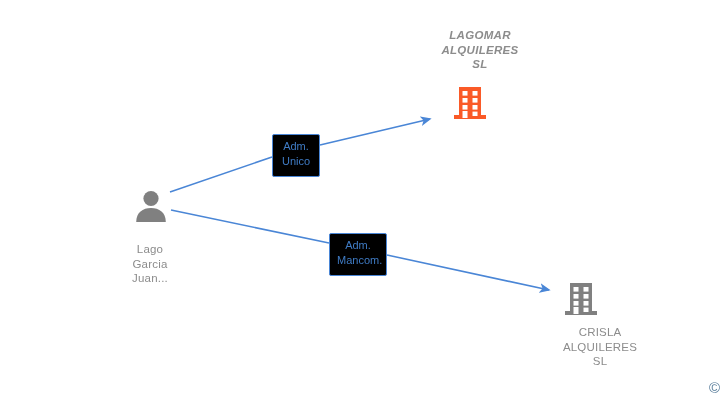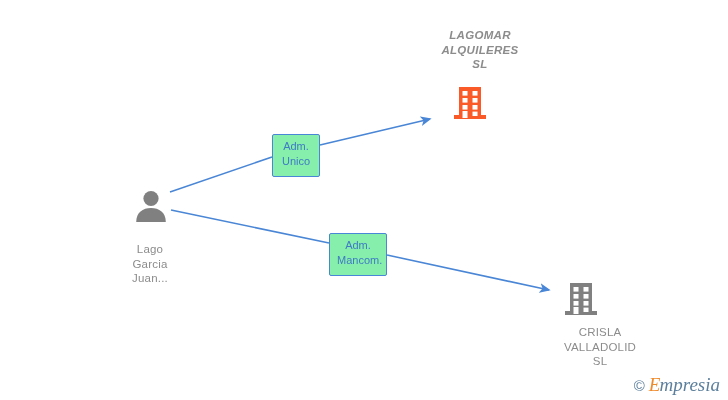--- a/index.html
+++ b/index.html
@@ -41,21 +41,21 @@
     letter-spacing: 0.3px;
     font-style: italic;
   }
   .icon-wrap {
     display: block;
     margin: 0 auto;
   }
   
   .edge-label {
     position: absolute;
-    background: #86efac;
+    background: #000000;
     border: 1.3px solid #4a86d6;
     border-radius: 2px;
     color: #3f7bc4;
     font-size: 11px;
     line-height: 15px;
     text-align: center;
     padding: 4px 7px 5px 7px;
     white-space: pre-line;
     box-sizing: border-box;
     font-family: "Liberation Sans", sans-serif;
@@ -151,30 +151,27 @@
       <rect x="12.5" y="14" width="5" height="4.6" fill="#ffffff"></rect>
       <rect x="22.5" y="14" width="5" height="4.6" fill="#ffffff"></rect>
       <rect x="12.5" y="21" width="5" height="4.6" fill="#ffffff"></rect>
       <rect x="22.5" y="21" width="5" height="4.6" fill="#ffffff"></rect>
       <rect x="22.5" y="27.6" width="5" height="4.4" fill="#ffffff"></rect>
       <rect x="12.5" y="27" width="5" height="7" fill="#ffffff"></rect>
     </svg>
   </div>
   <div class="node" style="left:525px; top:325px; width:150px;">
     <div class="node-label">CRISLA
-VALLADOLID
+ALQUILERES
 SL</div>
   </div>
 
   <div class="edge-label" style="left:272px; top:134px; width:48px; height:43px;">Adm.
 Unico</div>
 
   <div class="edge-label" style="left:329px; top:233px; width:58px; height:43px;">Adm.
 Mancom.</div>
 
   <div id="watermark">
     <span class="wm-c">©</span>
-    <span>
-      <span class="wm-e">E</span><span class="wm-rest">mpresia</span>
-    </span>
   </div>
 
 </div>
 
 </body></html>

